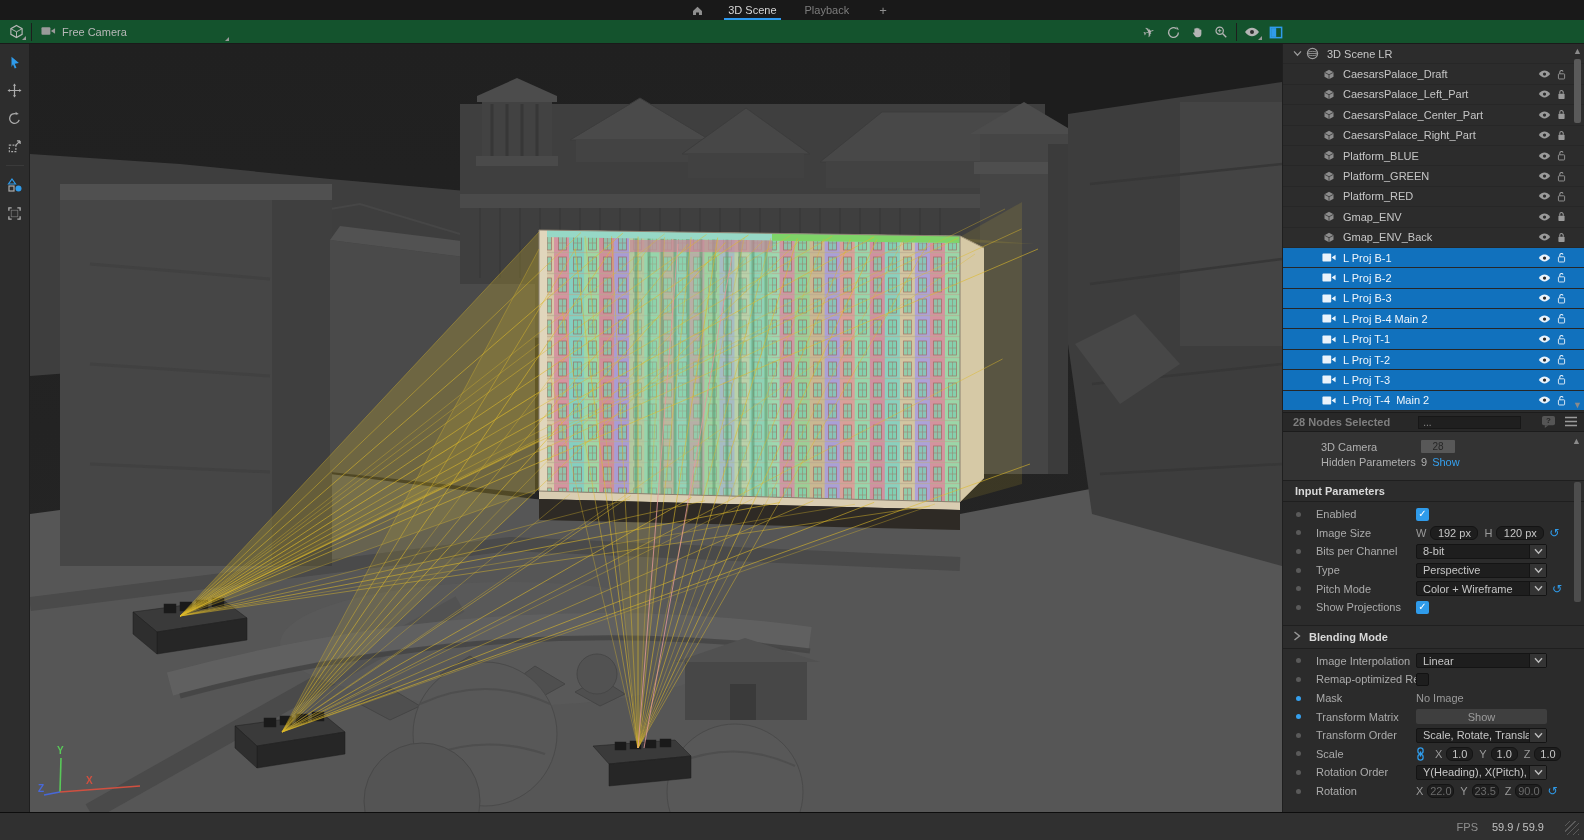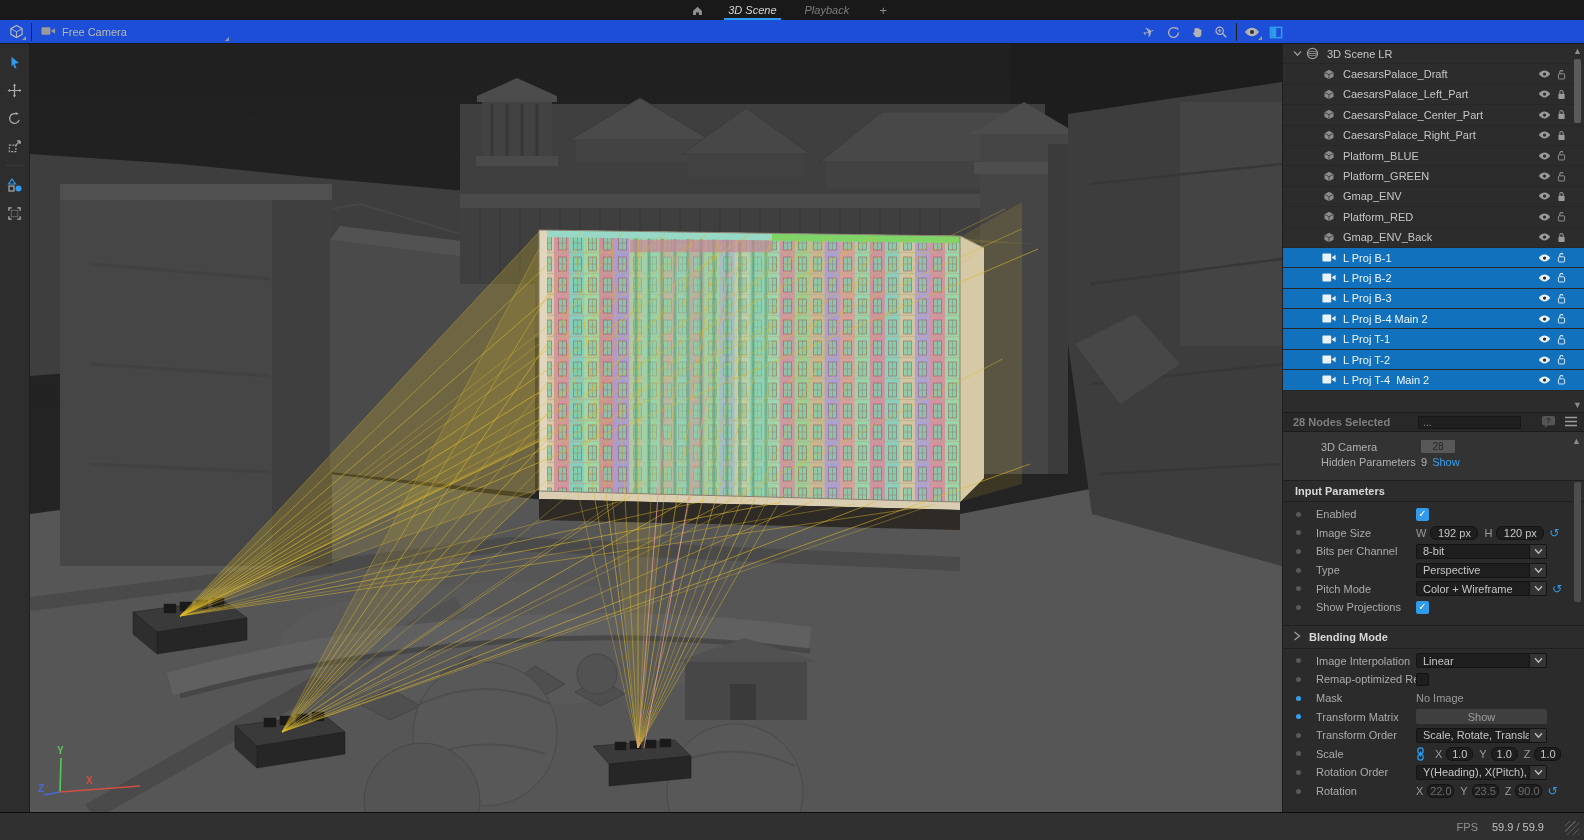--- a/index.html
+++ b/index.html
@@ -1,29 +1,29 @@
 <!DOCTYPE html>
 <html><head>
 <meta charset="utf-8">
 <style>
   html,body{margin:0;padding:0;background:#111;}
   *{box-sizing:border-box;font-family:"Liberation Sans","DejaVu Sans",sans-serif;}
   #app{position:relative;width:1584px;height:840px;background:#232323;overflow:hidden;color:#c8c8c8;font-size:11px;}
 
   
-  .menubar{height:20px;background:#191919;display:flex;align-items:center;justify-content:center;gap:0;font-style:italic;}
+  .menubar{height:20px;background:#191919;display:flex;align-items:center;justify-content:center;gap:0;}
   .menubar .grp{display:flex;align-items:center;gap:20px;}
   .home-btn{display:flex;align-items:center;color:#8f8f8f;}
   .tab{position:relative;height:20px;display:flex;align-items:center;padding:0 4px;color:#7d7d7d;cursor:default;}
   .tab.active{color:#d6d6d6;}
   .tab.active::after{content:"";position:absolute;left:0;right:0;bottom:0;height:2px;background:#2e9af0;}
   .tab-add{color:#8f8f8f;font-size:13px;padding:0 6px;}
 
   
-  .toolbar{height:24px;background:#1d4ed8;border-bottom:1px solid #1a1a1a;display:flex;align-items:center;position:relative;}
+  .toolbar{height:24px;background:#14532d;border-bottom:1px solid #1a1a1a;display:flex;align-items:center;position:relative;}
   .tbtn{position:relative;height:20px;min-width:24px;display:flex;align-items:center;justify-content:center;color:#b4b4b4;padding:0 3px;}
   .tsep{width:1px;height:18px;background:#1e1e1e;margin:0 3px;}
   .corner-tri{position:absolute;right:2px;bottom:2px;width:0;height:0;border-left:4px solid transparent;border-bottom:4px solid #9a9a9a;}
   .cam-select{position:relative;display:flex;align-items:center;gap:6px;height:22px;padding:0 10px 0 6px;color:#b8b8b8;min-width:160px;}
   .tool-right{position:absolute;right:296px;top:0;height:24px;display:flex;align-items:center;}
   .fly-glyph{font-size:14px;line-height:1;transform:rotate(-20deg);}
 
   
   .main{display:flex;height:768px;}
   .ltools{width:30px;background:#2d2d2d;border-right:1px solid #1f1f1f;display:flex;flex-direction:column;align-items:center;padding-top:6px;gap:4px;}
@@ -610,53 +610,53 @@
             </span>
           </div>
           <div class="trow">
             <span style="width:38px;flex:0 0 auto;"></span>
             <span class="ticon">
               <svg width="12" height="13" viewBox="0 0 16 16">
                 <path d="M8 1.6 14 5v6L8 14.4 2 11V5z" fill="currentColor" opacity="0.85"></path>
                 <path d="M2.2 5.2 8 8.3l5.8-3.1M8 8.3v6" fill="none" stroke="#2c2c2c" stroke-width="1"></path>
               </svg>
             </span>
-            <span class="tlabel">Gmap_ENV</span>
-            <span class="eye">
-              <svg width="13" height="10" viewBox="0 0 16 12">
-                <path d="M1 6c2.4-3 4.5-4.2 7-4.2S12.6 3 15 6c-2.4 3-4.5 4.2-7 4.2S3.4 9 1 6z" fill="currentColor"></path>
-                <circle cx="8" cy="6" r="2" fill="#2c2c2c"></circle>
-              </svg>
-            </span>
-            <span class="lock">
-              <svg width="11" height="13" viewBox="0 0 16 16">
-                <rect x="3.5" y="7" width="9" height="7.5" rx="1" fill="currentColor"></rect>
-                <path d="M5.5 7V4.8a2.5 2.5 0 0 1 5 0V7" fill="none" stroke="currentColor" stroke-width="1.5"></path>
+            <span class="tlabel">Platform_RED</span>
+            <span class="eye">
+              <svg width="13" height="10" viewBox="0 0 16 12">
+                <path d="M1 6c2.4-3 4.5-4.2 7-4.2S12.6 3 15 6c-2.4 3-4.5 4.2-7 4.2S3.4 9 1 6z" fill="currentColor"></path>
+                <circle cx="8" cy="6" r="2" fill="#2c2c2c"></circle>
+              </svg>
+            </span>
+            <span class="lock">
+              <svg width="11" height="13" viewBox="0 0 16 16">
+                <rect x="3.5" y="7" width="9" height="7.5" rx="1" fill="none" stroke="currentColor" stroke-width="1.3"></rect>
+                <path d="M5.5 7V4.6a2.5 2.5 0 0 1 4.8-1" fill="none" stroke="currentColor" stroke-width="1.5"></path>
               </svg>
             </span>
           </div>
           <div class="trow">
             <span style="width:38px;flex:0 0 auto;"></span>
             <span class="ticon">
               <svg width="12" height="13" viewBox="0 0 16 16">
                 <path d="M8 1.6 14 5v6L8 14.4 2 11V5z" fill="currentColor" opacity="0.85"></path>
                 <path d="M2.2 5.2 8 8.3l5.8-3.1M8 8.3v6" fill="none" stroke="#2c2c2c" stroke-width="1"></path>
               </svg>
             </span>
-            <span class="tlabel">Platform_RED</span>
-            <span class="eye">
-              <svg width="13" height="10" viewBox="0 0 16 12">
-                <path d="M1 6c2.4-3 4.5-4.2 7-4.2S12.6 3 15 6c-2.4 3-4.5 4.2-7 4.2S3.4 9 1 6z" fill="currentColor"></path>
-                <circle cx="8" cy="6" r="2" fill="#2c2c2c"></circle>
-              </svg>
-            </span>
-            <span class="lock">
-              <svg width="11" height="13" viewBox="0 0 16 16">
-                <rect x="3.5" y="7" width="9" height="7.5" rx="1" fill="none" stroke="currentColor" stroke-width="1.3"></rect>
-                <path d="M5.5 7V4.6a2.5 2.5 0 0 1 4.8-1" fill="none" stroke="currentColor" stroke-width="1.5"></path>
+            <span class="tlabel">Gmap_ENV</span>
+            <span class="eye">
+              <svg width="13" height="10" viewBox="0 0 16 12">
+                <path d="M1 6c2.4-3 4.5-4.2 7-4.2S12.6 3 15 6c-2.4 3-4.5 4.2-7 4.2S3.4 9 1 6z" fill="currentColor"></path>
+                <circle cx="8" cy="6" r="2" fill="#2c2c2c"></circle>
+              </svg>
+            </span>
+            <span class="lock">
+              <svg width="11" height="13" viewBox="0 0 16 16">
+                <rect x="3.5" y="7" width="9" height="7.5" rx="1" fill="currentColor"></rect>
+                <path d="M5.5 7V4.8a2.5 2.5 0 0 1 5 0V7" fill="none" stroke="currentColor" stroke-width="1.5"></path>
               </svg>
             </span>
           </div>
           <div class="trow">
             <span style="width:38px;flex:0 0 auto;"></span>
             <span class="ticon">
               <svg width="12" height="13" viewBox="0 0 16 16">
                 <path d="M8 1.6 14 5v6L8 14.4 2 11V5z" fill="currentColor" opacity="0.85"></path>
                 <path d="M2.2 5.2 8 8.3l5.8-3.1M8 8.3v6" fill="none" stroke="#2c2c2c" stroke-width="1"></path>
               </svg>
@@ -787,20 +787,42 @@
           </div>
           <div class="trow sel">
             <span style="width:38px;flex:0 0 auto;"></span>
             <span class="ticon">
               <svg width="14" height="11" viewBox="0 0 16 12">
                 <rect x="0.5" y="1.5" width="10" height="9" rx="1" fill="currentColor"></rect>
                 <path d="M11 6 15.5 2.8v6.4z" fill="currentColor"></path>
               </svg>
             </span>
             <span class="tlabel">L Proj T-2</span>
+            <span class="eye">
+              <svg width="13" height="10" viewBox="0 0 16 12">
+                <path d="M1 6c2.4-3 4.5-4.2 7-4.2S12.6 3 15 6c-2.4 3-4.5 4.2-7 4.2S3.4 9 1 6z" fill="currentColor"></path>
+                <circle cx="8" cy="6" r="2" fill="#2c2c2c"></circle>
+              </svg>
+            </span>
+            <span class="lock">
+              <svg width="11" height="13" viewBox="0 0 16 16">
+                <rect x="3.5" y="7" width="9" height="7.5" rx="1" fill="none" stroke="currentColor" stroke-width="1.3"></rect>
+                <path d="M5.5 7V4.6a2.5 2.5 0 0 1 4.8-1" fill="none" stroke="currentColor" stroke-width="1.5"></path>
+              </svg>
+            </span>
+          </div>
+          <div class="trow sel">
+            <span style="width:38px;flex:0 0 auto;"></span>
+            <span class="ticon">
+              <svg width="14" height="11" viewBox="0 0 16 12">
+                <rect x="0.5" y="1.5" width="10" height="9" rx="1" fill="currentColor"></rect>
+                <path d="M11 6 15.5 2.8v6.4z" fill="currentColor"></path>
+              </svg>
+            </span>
+            <span class="tlabel">L Proj T-3</span>
             <span class="eye">
               <svg width="13" height="10" viewBox="0 0 16 12">
                 <path d="M1 6c2.4-3 4.5-4.2 7-4.2S12.6 3 15 6c-2.4 3-4.5 4.2-7 4.2S3.4 9 1 6z" fill="currentColor"></path>
                 <circle cx="8" cy="6" r="2" fill="#2c2c2c"></circle>
               </svg>
             </span>
             <span class="lock">
               <svg width="11" height="13" viewBox="0 0 16 16">
                 <rect x="3.5" y="7" width="9" height="7.5" rx="1" fill="none" stroke="currentColor" stroke-width="1.3"></rect>
                 <path d="M5.5 7V4.6a2.5 2.5 0 0 1 4.8-1" fill="none" stroke="currentColor" stroke-width="1.5"></path>

